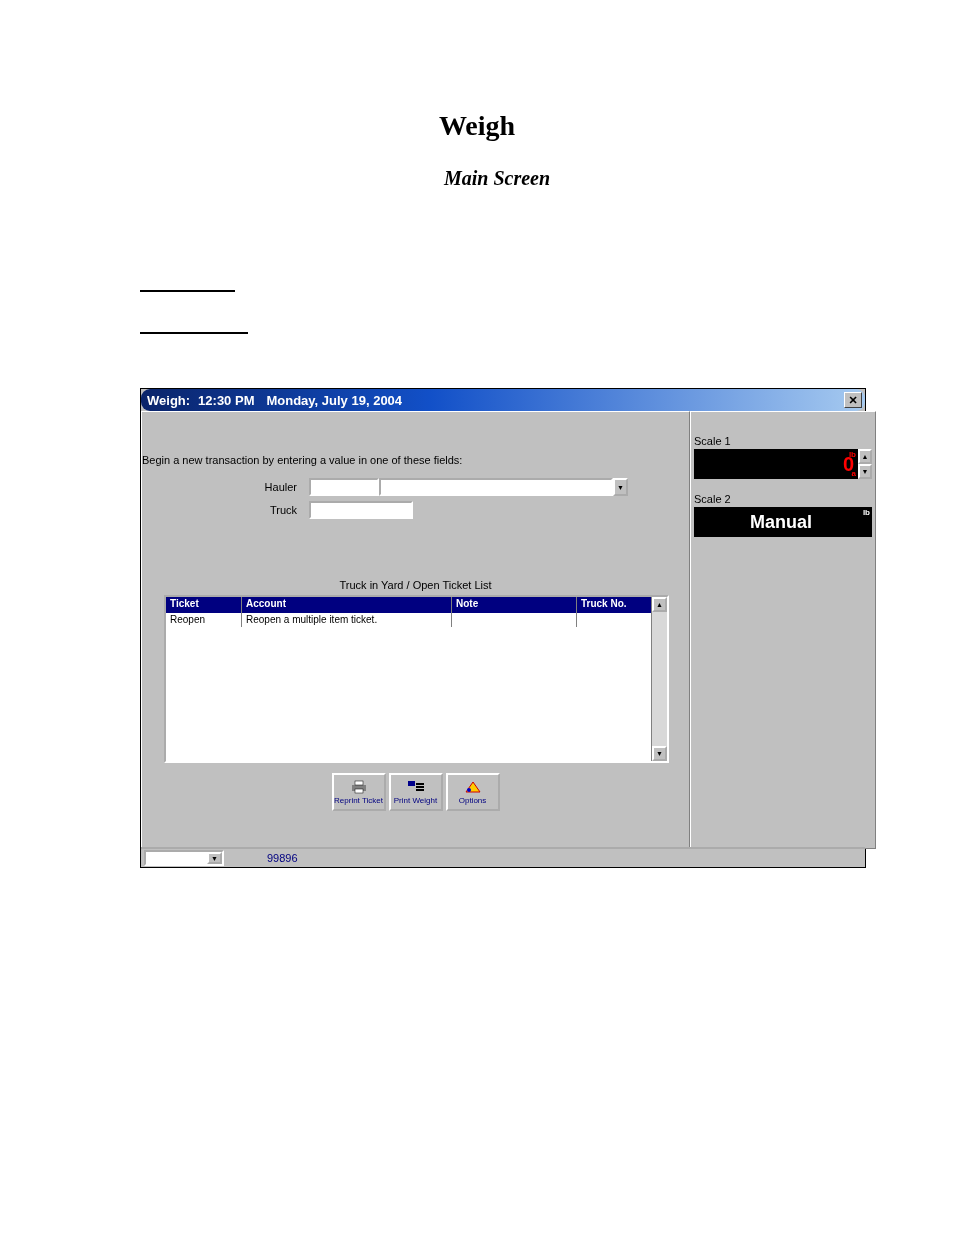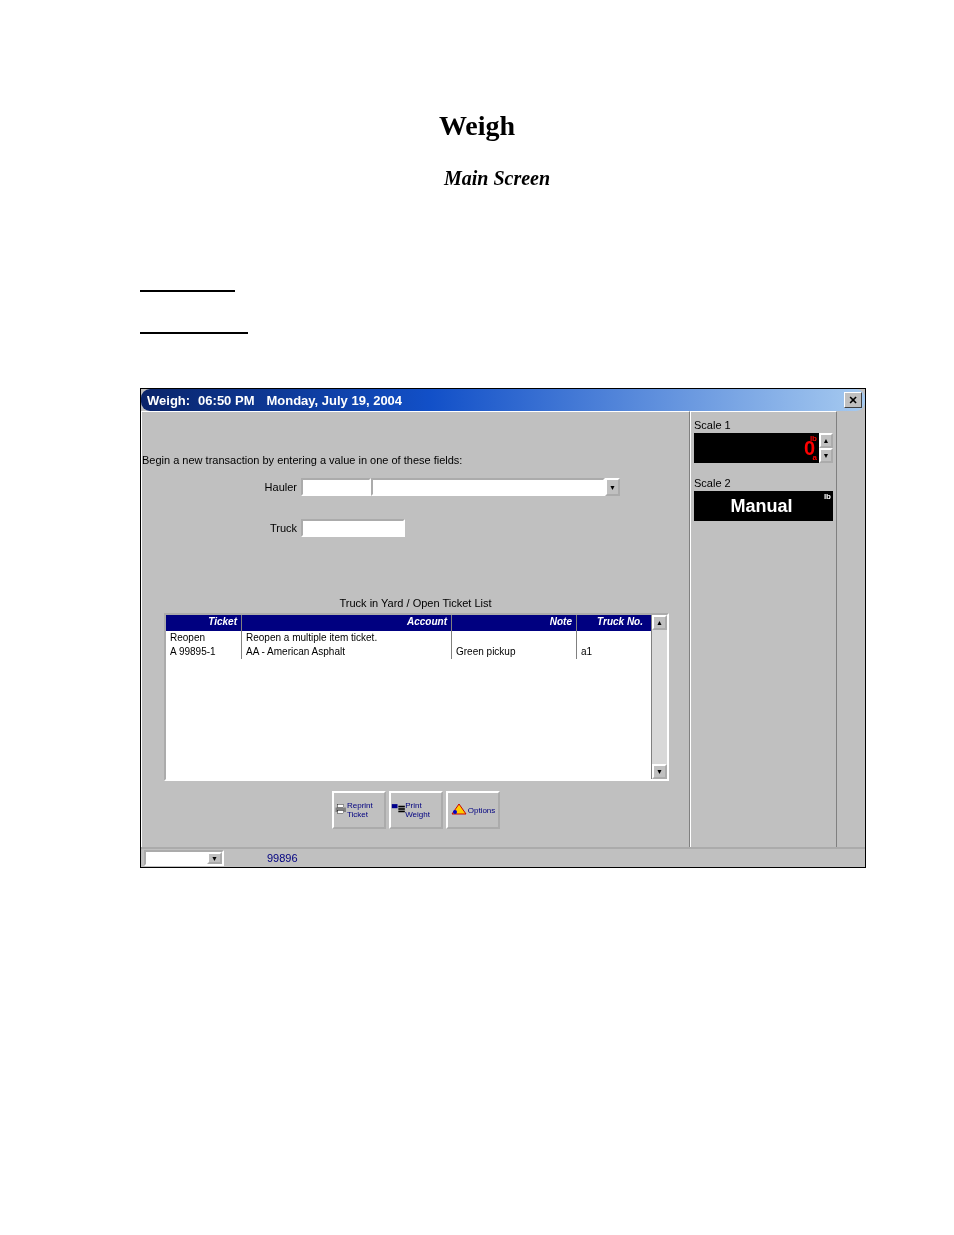--- a/index.html
+++ b/index.html
@@ -82,43 +82,43 @@
     background: #c0c0c0;
     border-top: 1px solid #fff;
     border-left: 1px solid #fff;
     border-right: 1px solid #808080;
     border-bottom: 1px solid #808080;
     box-sizing: border-box;
   }
   .scale-panel {
     position: absolute;
     top: 22px; left: 549px;
-    width: 147px; height: 438px;
+    width: 186px; height: 438px;
     background: #c0c0c0;
     border-top: 1px solid #fff;
     border-left: 1px solid #fff;
     border-right: 1px solid #808080;
     border-bottom: 1px solid #808080;
     box-sizing: border-box;
-    padding: 4px 3px;
+    padding: 20px 3px;
   }
   .instruct {
     text-align: left;
     margin-top: 42px;
     font-size: 11px;
   }
   .form-row {
     display: flex;
     align-items: center;
-    margin-top: 23px;
+    margin-top: 5px;
   }
   .form-label {
     width: 155px;
     text-align: right;
-    padding-right: 4px;
+    padding-right: 12px;
     font-size: 11px;
   }
   .tb-small {
     width: 70px; height: 18px;
     background: #fff;
     border: 2px inset #fff;
     box-sizing: border-box;
     padding: 1px 3px;
   }
   .tb-large {
@@ -171,21 +171,21 @@
     font-weight: bold;
     font-size: 10px;
   }
   .th, .td {
     border-right: 1px solid #808080;
     padding: 1px 4px;
     box-sizing: border-box;
     overflow: hidden;
     white-space: nowrap;
   }
-  .th { text-align: right; font-style: italic; }
+  .th { text-align: left; }
   .col-ticket { width: 76px; }
   .col-account { width: 210px; }
   .col-note { width: 125px; }
   .col-truck { width: 70px; border-right: none; }
   .ticket-row {
     display: flex;
     height: 14px;
     font-size: 10px;
     color: #000;
   }
@@ -216,21 +216,21 @@
     justify-content: center;
     gap: 3px;
     margin-top: 10px;
   }
   .tool-btn {
     width: 54px; height: 38px;
     background: #c0c0c0;
     border: 2px outset #fff;
     box-sizing: border-box;
     display: flex;
-    flex-direction: row;
+    flex-direction: column;
     align-items: center;
     justify-content: center;
     font-size: 8px;
     color: #000080;
     cursor: pointer;
   }
   .tool-btn .ico {
     width: 18px; height: 14px;
     margin-bottom: 2px;
   }
@@ -318,21 +318,21 @@
 <body>
 
 <div class="doc-title">Weigh</div>
 <div class="doc-subtitle">Main Screen</div>
 <div class="underline1"></div>
 
 <div class="screenshot">
   <div class="titlebar">
     <span>Weigh:</span>
     <span style="width:8px"></span>
-    <span>06:50 PM</span>
+    <span>12:30 PM</span>
     <span style="width:12px"></span>
     <span>Monday, July 19, 2004</span>
     <span class="spacer"></span>
     <div class="close-btn">
       <span>✕</span>
     </div>
   </div>
 
   <div class="main-panel">
     <div class="instruct">Begin a new transaction by entering a value in one of these fields:</div>
@@ -359,26 +359,20 @@
           <div class="th col-account">Account</div>
           <div class="th col-note">Note</div>
           <div class="th col-truck">Truck No.</div>
         </div>
         <div class="ticket-row">
           <div class="td col-ticket">Reopen</div>
           <div class="td col-account">Reopen a multiple item ticket.</div>
           <div class="td col-note"></div>
           <div class="td col-truck"></div>
         </div>
-        <div class="ticket-row">
-          <div class="td col-ticket">A 99895-1</div>
-          <div class="td col-account">AA - American Asphalt</div>
-          <div class="td col-note">Green pickup</div>
-          <div class="td col-truck">a1</div>
-        </div>
       </div>
       <div class="vscroll">
         <div class="arrow">
             <span>▲</span>
           </div>
         <div class="track"></div>
         <div class="arrow">
             <span>▼</span>
           </div>
       </div>

